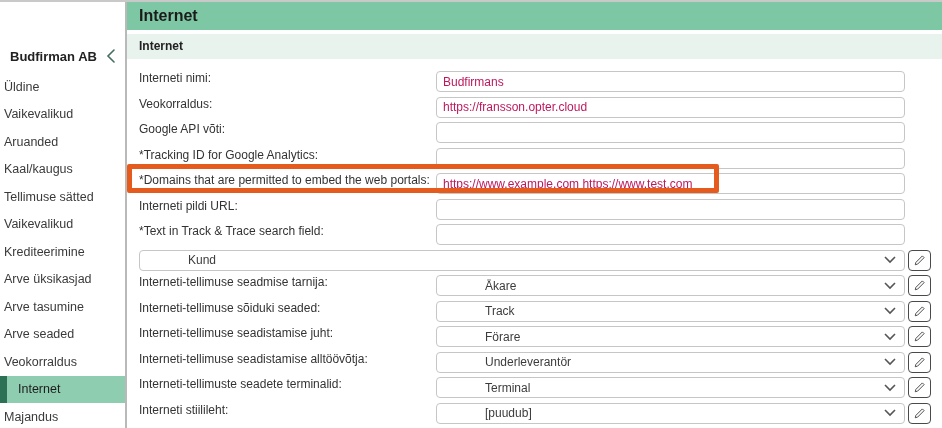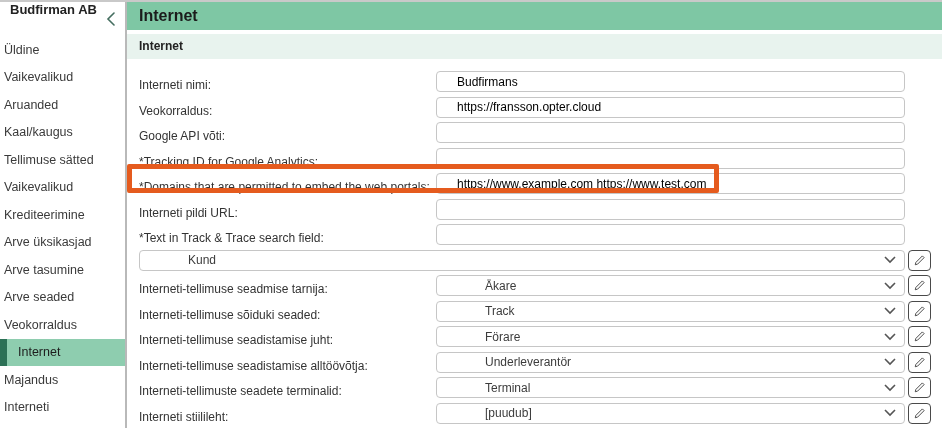--- a/index.html
+++ b/index.html
@@ -10,22 +10,22 @@
     border-top:2px solid #c9c9c9;
     display:flex; overflow:hidden;
     font-size:12px;
   }
   
   .sidebar {
     width:127px; flex:none; background:#fff;
     border-right:2px solid #b9b9b9; height:100%;
   }
   .sidebar-header {
-    height:34px; display:flex; 
-    padding:0 6px 0 10px; justify-content:space-between;
+    height:34px; display:flex; align-items:center;
+    padding:0 6px 0 10px; justify-content:space-between;margin-top:37px;
   }
   .sidebar-title { font-weight:bold; font-size:13px; color:#222; white-space:nowrap; }
   .collapse-btn { background:none; border:none; cursor:pointer; display:flex; align-items:center; padding:2px; }
   .nav-item {
     height:27.5px; display:flex; align-items:center;
     padding-left:4px; color:#3a3a3a; font-size:12.5px;
     cursor:pointer; white-space:nowrap;
   }
   .nav-item.selected {
     background:#8ecdaf; border-left:7px solid #2c7156;
@@ -38,29 +38,29 @@
     padding-left:12px; margin-bottom:4px;
   }
   .page-title { font-size:16px; font-weight:600; color:#1b1b1b; }
   .section-header {
     height:26px; background:#e8f3ee; display:flex; align-items:center;
     padding-left:12px;
   }
   .section-title { font-size:12px; font-weight:bold; color:#222; }
   .form { padding:12px 11px 0 12px; position:relative; }
   .row {
-    display:flex; align-items:flex-end; height:21px; margin-bottom:4.5px;
+    display:flex; align-items:flex-start; height:21px; margin-bottom:4.5px;
     position:relative;
   }
   .row .flabel { width:297px; flex:none; color:#333; font-size:12px; white-space:nowrap; overflow:hidden; }
   .tinput {
     flex:1; height:21px; margin-right:26px;
     border:1px solid #c6c6c6; border-radius:4px; background:#fff;
-    font-family:"Liberation Sans", sans-serif; font-size:12px; color:#000000;
-    padding:0 20px; outline:none; min-width:0;
+    font-family:"Liberation Sans", sans-serif; font-size:12px; color:#be185d;
+    padding:0 6px; outline:none; min-width:0;
   }
   .selbox {
     flex:1; height:21px; border:1px solid #c6c6c6; border-radius:4px;
     background:#fff; display:flex; align-items:center; justify-content:space-between;
     padding:0 8px; color:#3c3c3c; cursor:pointer; min-width:0;
   }
   .selbox .selval { white-space:nowrap; overflow:hidden;margin-left:40px; }
   .edit-btn {
     flex:none; width:23px; height:21px; margin-left:3px;
     border:1px solid #4a4a4a; border-radius:4px; background:#fff;

